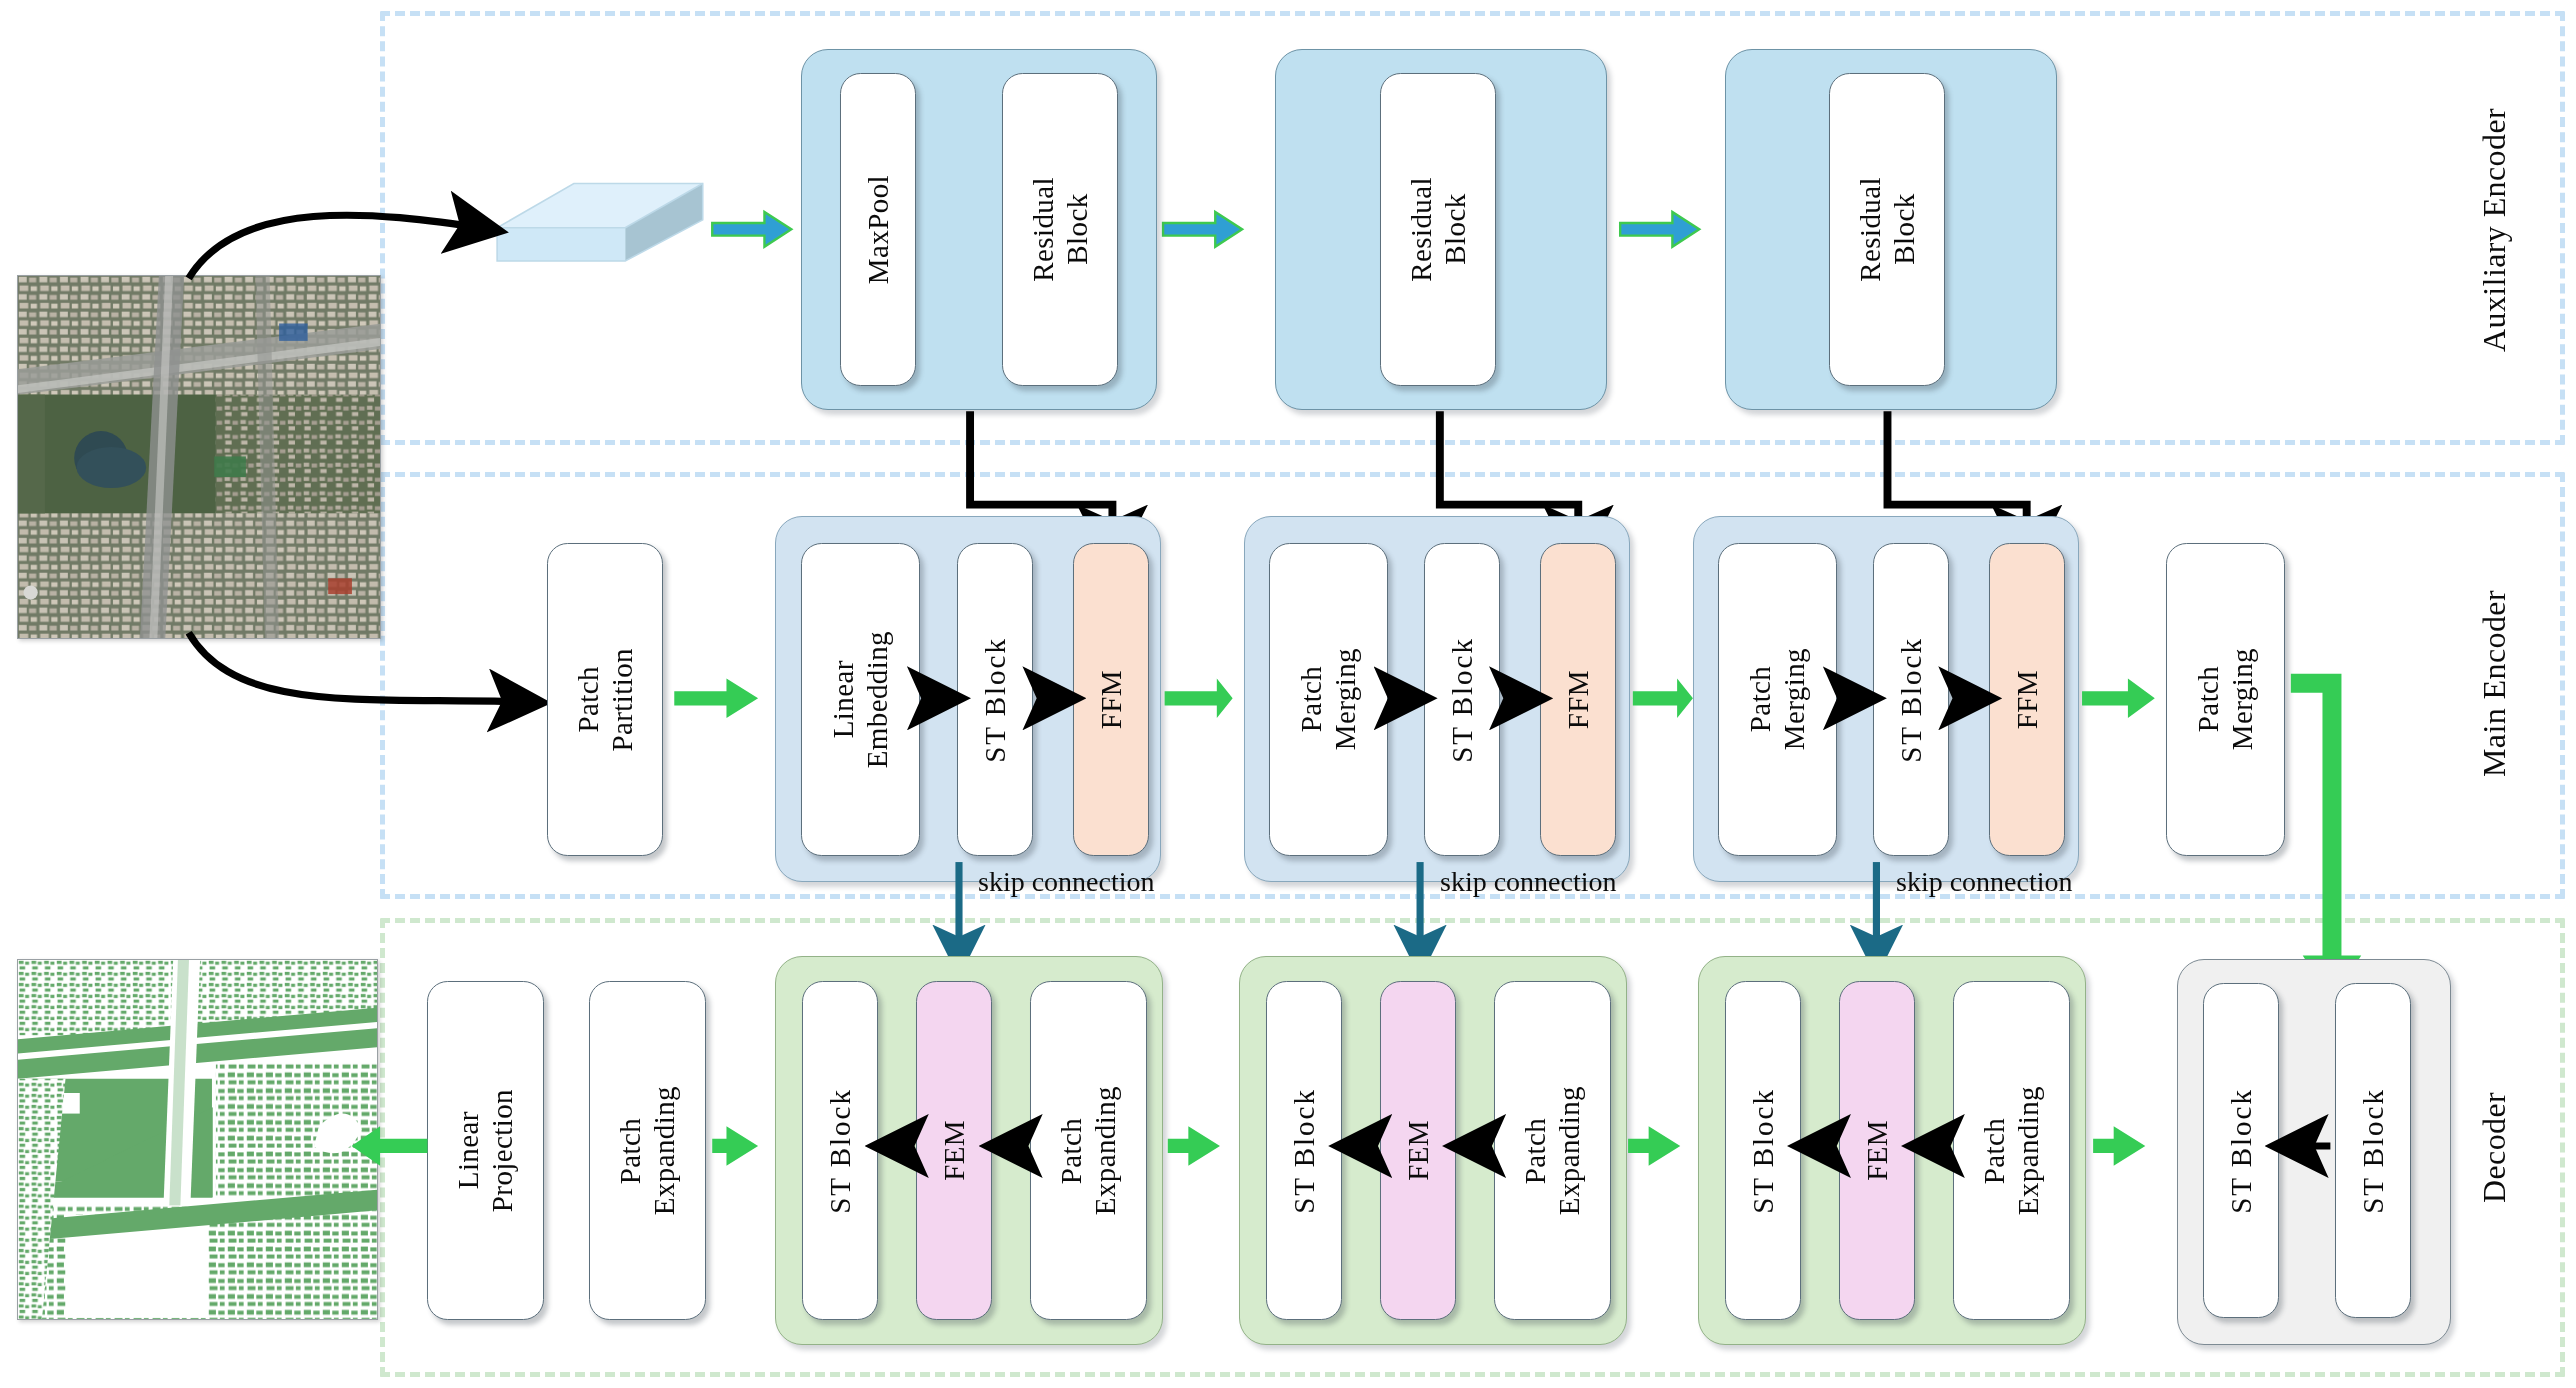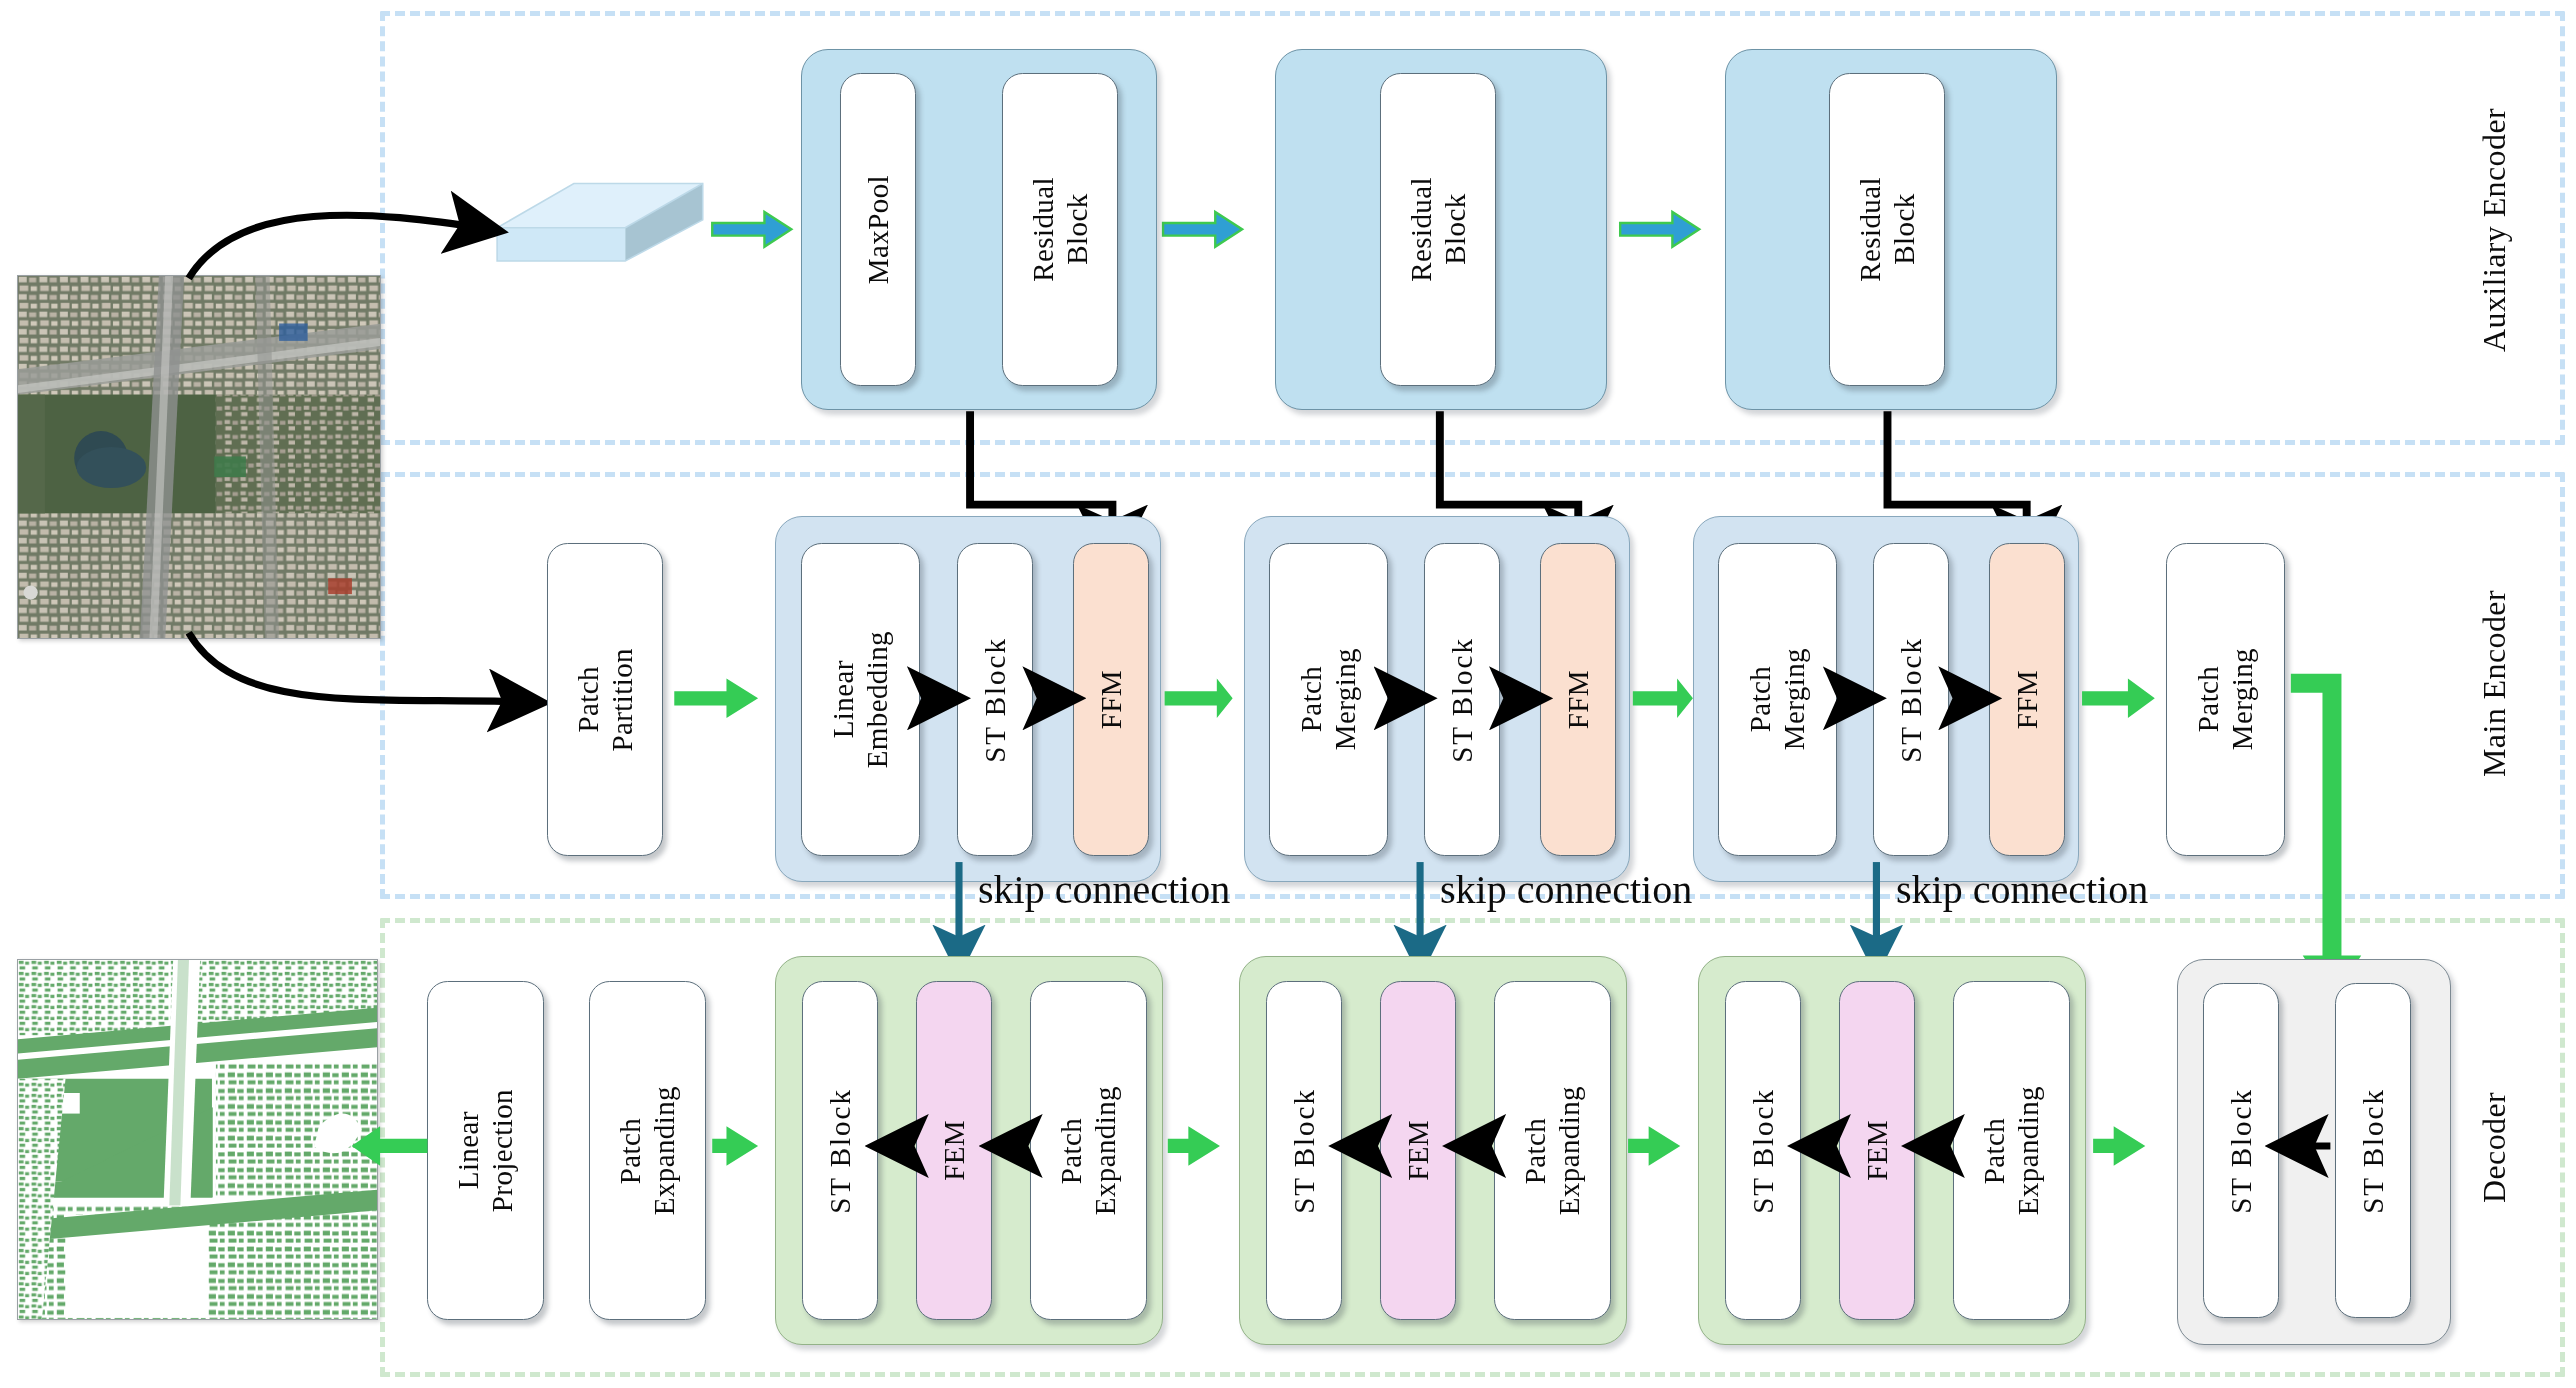--- a/index.html
+++ b/index.html
@@ -36,21 +36,21 @@
   .blk.fem{background:#f4d6f0;}
   .blk.sttight .lab{letter-spacing:2px;}
 
   
   .imgbox{position:absolute;border:0.8px solid #9aa0a4;box-sizing:border-box;
           box-shadow:1.6px 2.4px 4px rgba(0,0,0,.18);overflow:hidden;}
 
   
   svg.layer{position:absolute;left:0;top:0;width:2576px;height:1388px;
             pointer-events:none;overflow:visible;}
-  .skiplbl{position:absolute;font-size:40px;color:#0b0b0b;white-space:nowrap;}
+  .skiplbl{position:absolute;font-size:28px;color:#0b0b0b;white-space:nowrap;}
 </style>
 </head>
 <body>
 
 <div id="stage">
 
   <svg class="layer" style="width:0;height:0;position:absolute;" aria-hidden="true">
     <defs>
       <linearGradient id="satg" x1="0" y1="0" x2="1" y2="1">
         <stop offset="0%" stop-color="#6f7a62"></stop>

